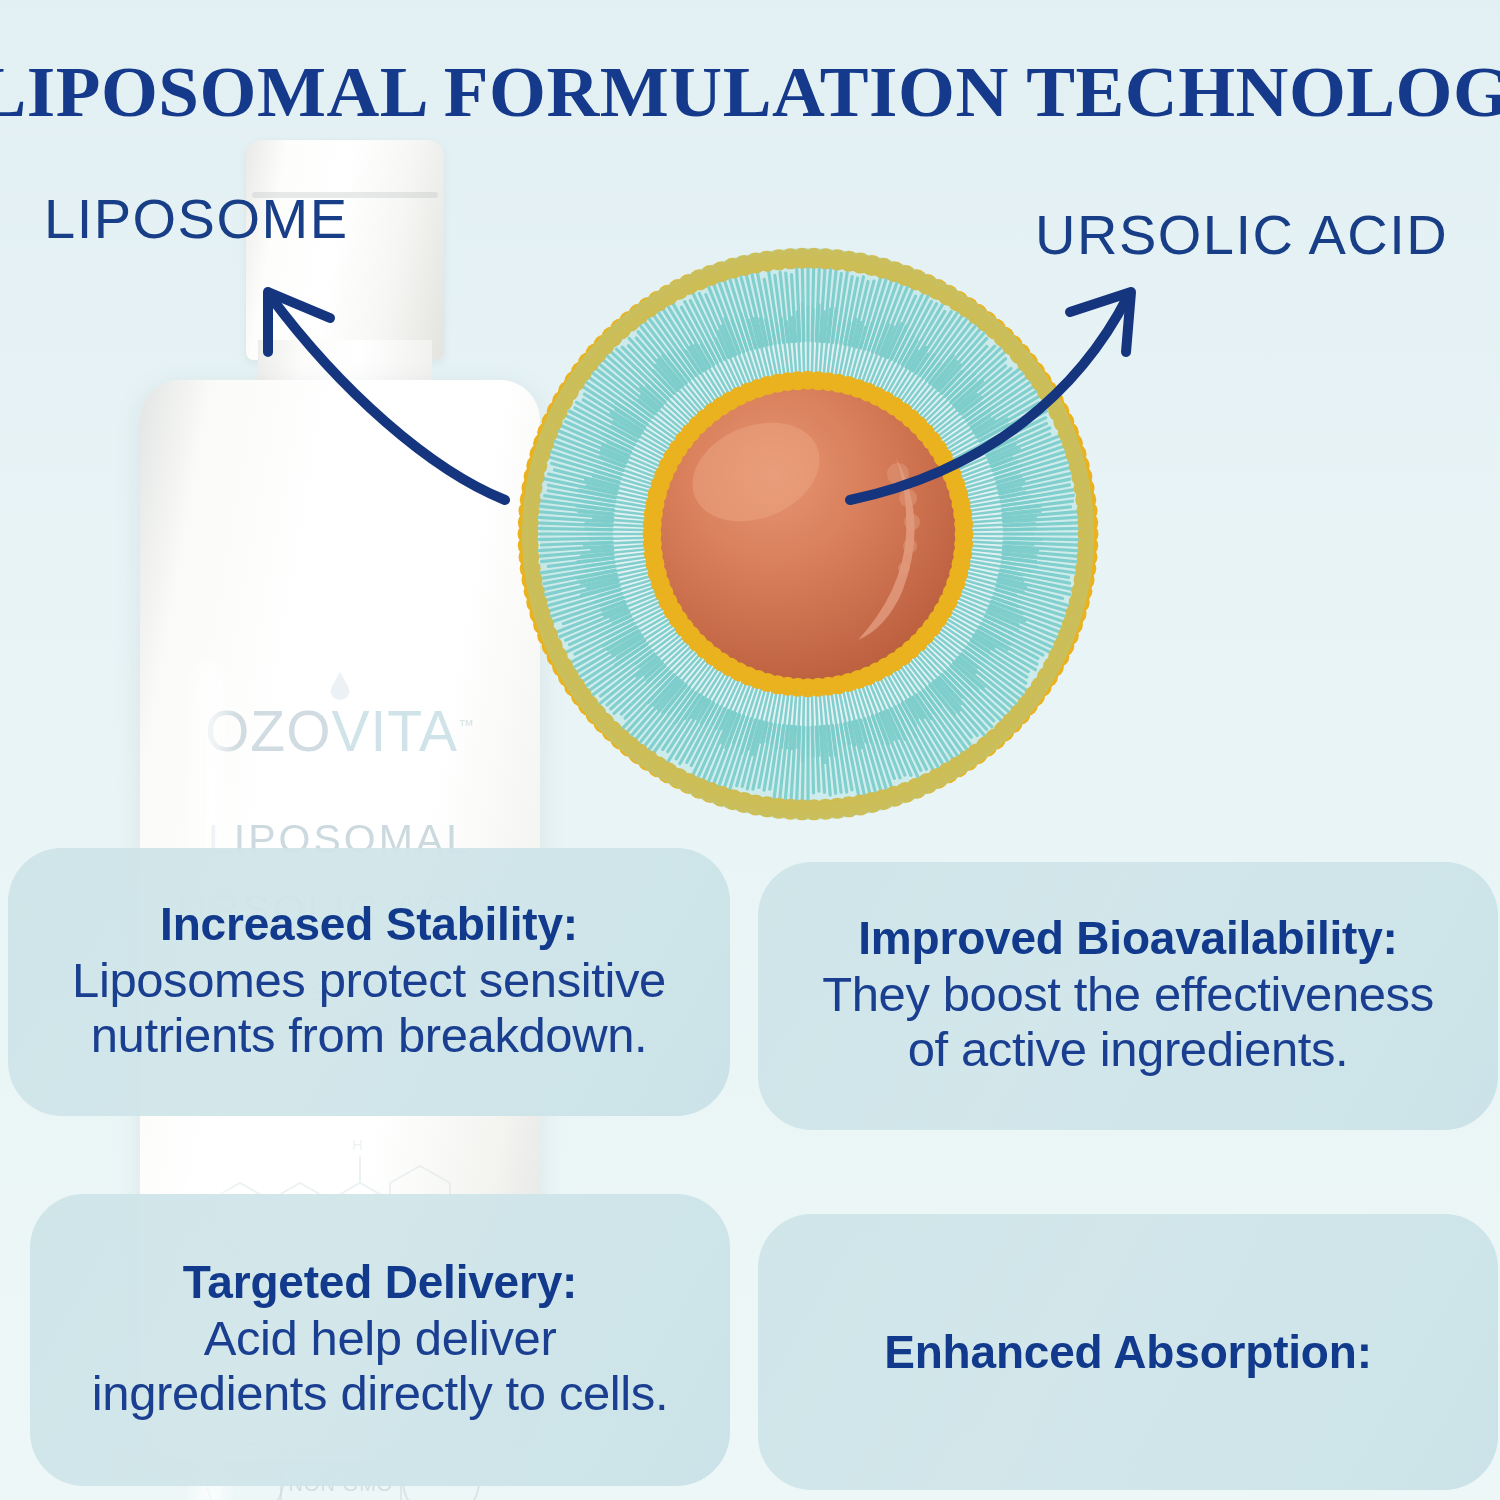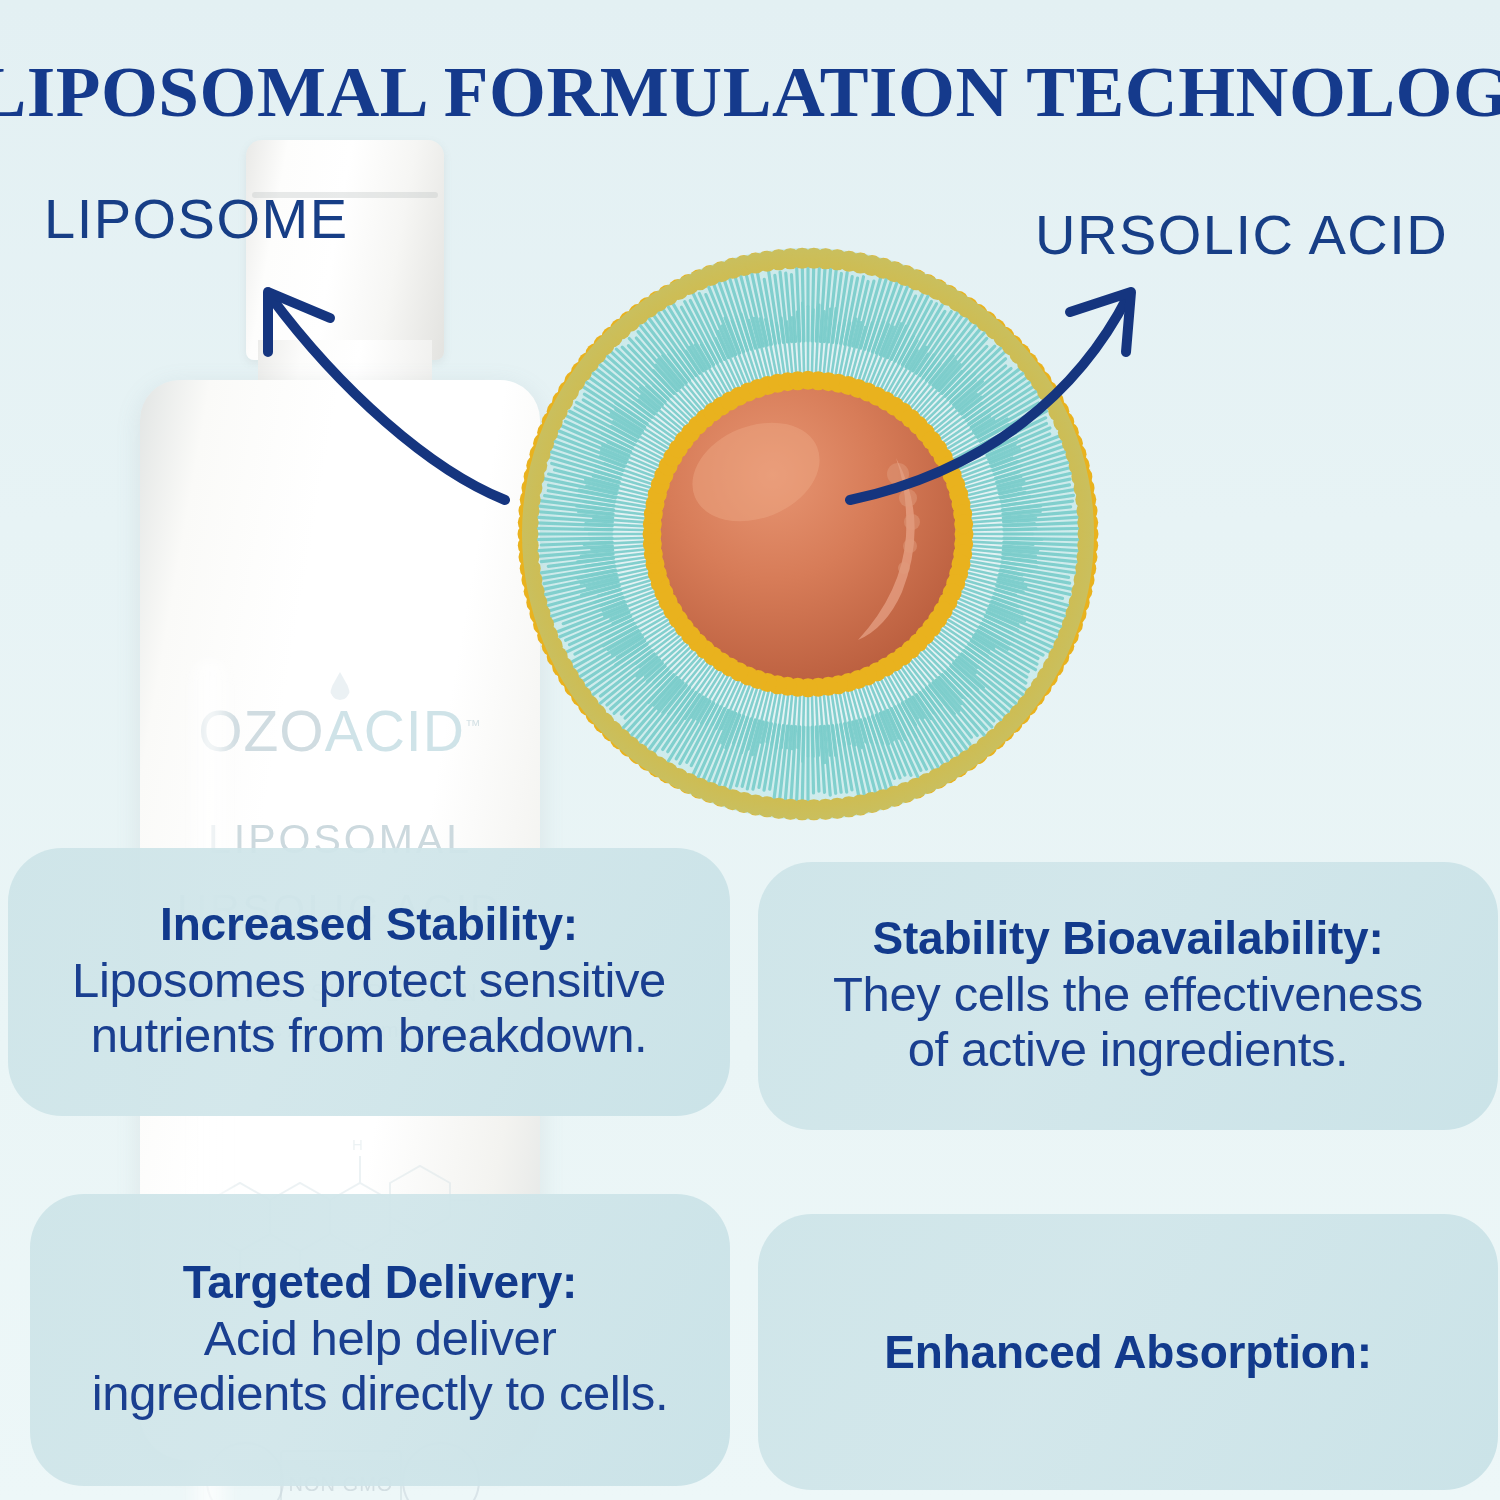--- a/index.html
+++ b/index.html
@@ -195,21 +195,21 @@
         <g fill="#d7e3e7" font-size="15" font-family="Liberation Sans, sans-serif">
           <text x="60" y="214">H</text>
             <text x="120" y="214">H</text>
           <text x="182" y="70">H</text>
             <text x="308" y="126">O</text>
           <text x="18" y="196">HO</text>
         </g>
       </svg>
       <div class="droplet"></div>
       <div class="label-text brand">
-        <span>OZO</span><span class="vita">ACID</span><span class="tm">™</span>
+        <span>OZO</span><span class="vita">VITA</span><span class="tm">™</span>
       </div>
       <div class="label-text l1">LIPOSOMAL</div>
       <div class="label-text l2">URSOLIC ACID</div>
       <div class="label-text l3">DIETARY SUPPLEMENT</div>
       <div class="label-text l4">Ursolic Acid 300 mg dose</div>
       <div class="seal seal-l"></div>
       <div class="seal seal-r"></div>
       <div class="seal-mid">NON GMO</div>
 
       <div class="bottle-shine"></div>
@@ -1079,22 +1079,22 @@
   <div class="callout callout-liposome">LIPOSOME</div>
   <div class="callout callout-ursolic">URSOLIC ACID</div>
 
   <div class="card card-stability">
     <h3>Increased Stability:</h3>
     <p>Liposomes protect sensitive
 nutrients from breakdown.</p>
   </div>
 
   <div class="card card-bioavailability">
-    <h3>Stability Bioavailability:</h3>
-    <p>They cells the effectiveness
+    <h3>Improved Bioavailability:</h3>
+    <p>They boost the effectiveness
 of active ingredients.</p>
   </div>
 
   <div class="card card-targeted">
     <h3>Targeted Delivery:</h3>
     <p>Acid help deliver
 ingredients directly to cells.</p>
   </div>
 
   <div class="card card-absorption">

